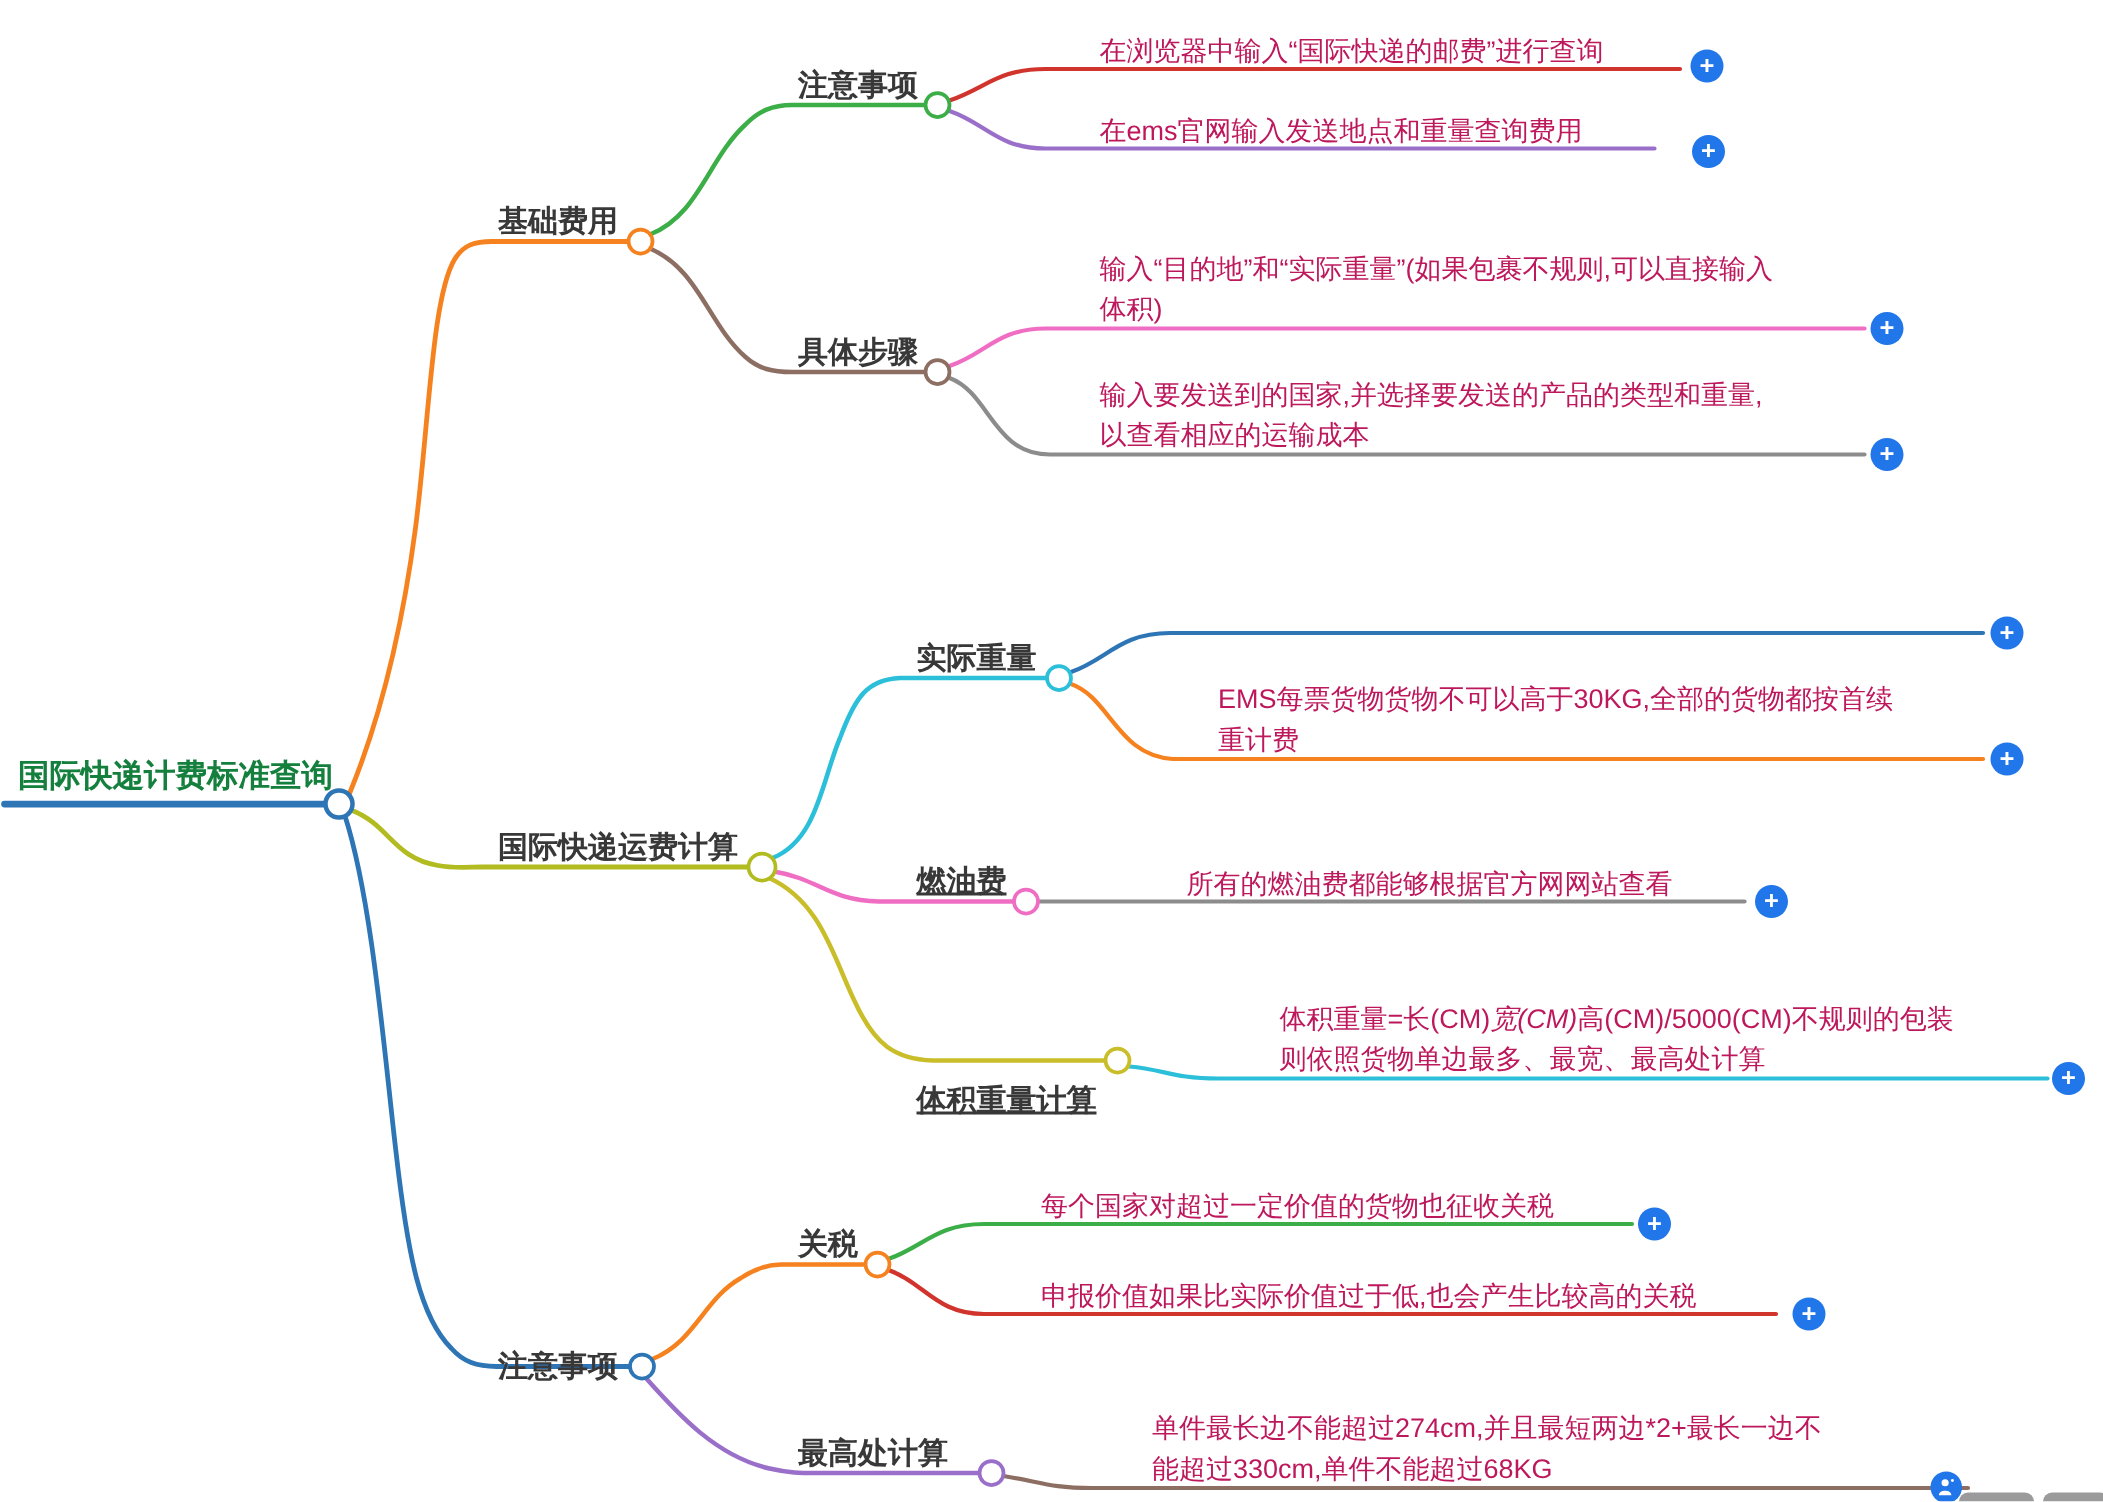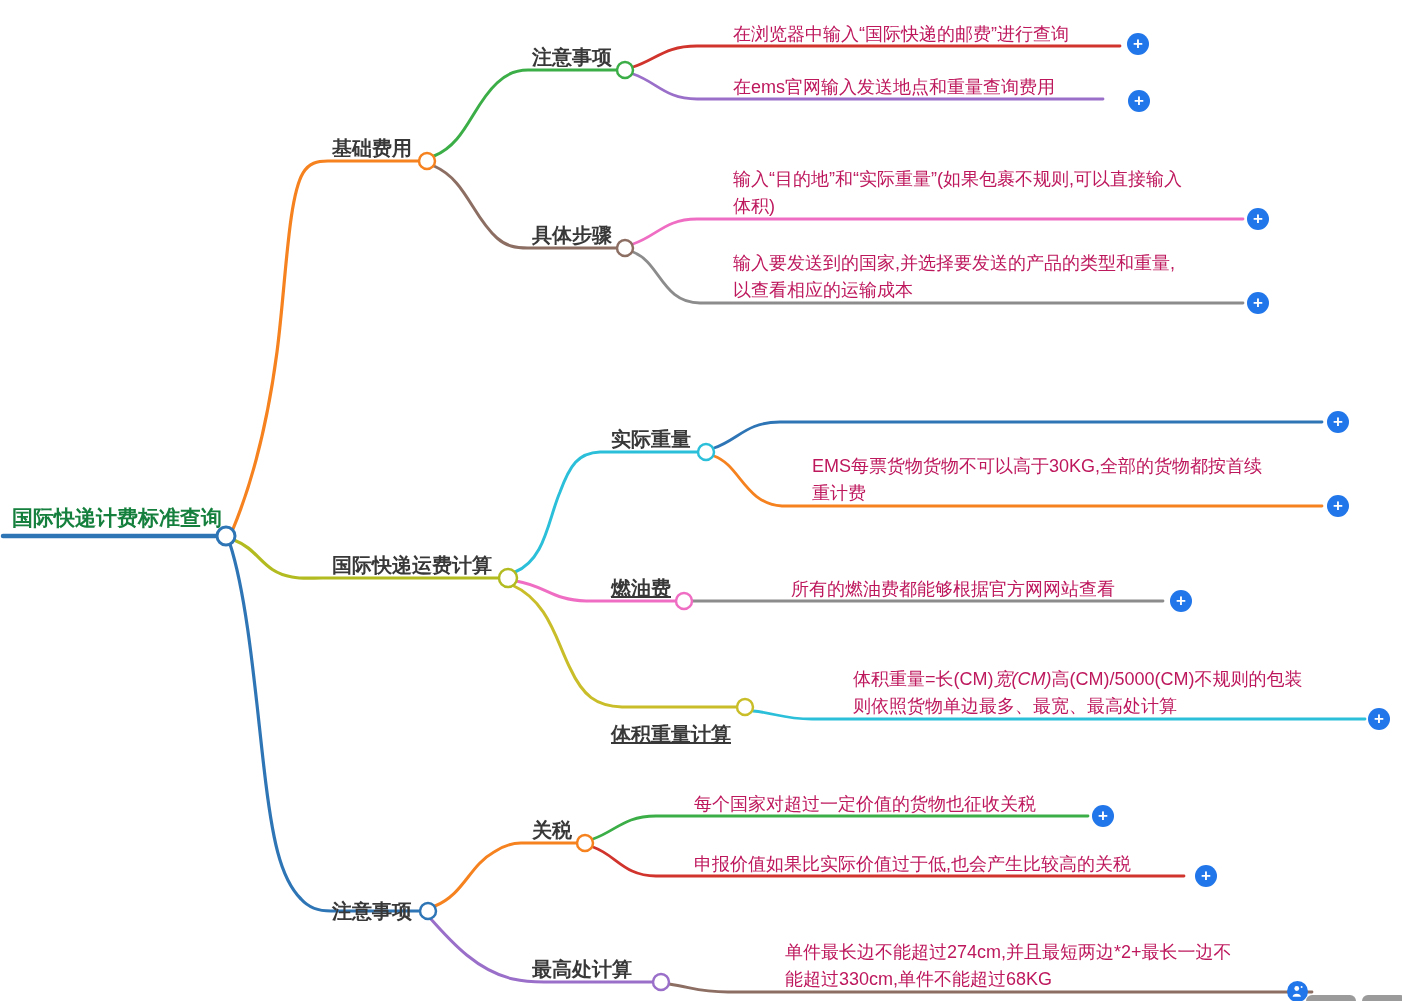--- a/index.html
+++ b/index.html
@@ -97,21 +97,21 @@
 以查看相应的运输成本</div>
   <div class="leaf" style="left:812px;top:453px;">EMS每票货物货物不可以高于30KG,全部的货物都按首续
 重计费</div>
   <div class="leaf" style="left:791px;top:576px;">所有的燃油费都能够根据官方网网站查看</div>
   <div class="leaf" style="left:853px;top:666px;width:506px;white-space:normal;">
     <span>体积重量=长(CM)</span><span class="it">宽(CM)</span><span>高(CM)/5000(CM)不规则的包装</span>
     <div>则依照货物单边最多、最宽、最高处计算</div>
   </div>
   <div class="leaf" style="left:694px;top:851px;">申报价值如果比实际价值过于低,也会产生比较高的关税</div>
   <div class="leaf" style="left:694px;top:791px;">每个国家对超过一定价值的货物也征收关税</div>
-  <div class="leaf" style="left:785px;top:939px;">单件最长边不能超过274cm,并且最短两边*2+最长一边不
+  <div class="leaf" style="left:768px;top:939px;">单件最长边不能超过274cm,并且最短两边*2+最长一边不
 能超过330cm,单件不能超过68KG</div>
 
   <div class="plus" style="left: 1127px; top: 33px; background-color: rgb(33, 118, 233);">+</div>
   <div class="plus" style="left: 1128px; top: 90px; background-color: rgb(33, 118, 233);">+</div>
   <div class="plus" style="left: 1247px; top: 208px; background-color: rgb(33, 118, 233);">+</div>
   <div class="plus" style="left: 1247px; top: 292px; background-color: rgb(33, 118, 233);">+</div>
   <div class="plus" style="left: 1327px; top: 411px; background-color: rgb(33, 118, 233);">+</div>
   <div class="plus" style="left: 1327px; top: 495px; background-color: rgb(33, 118, 233);">+</div>
   <div class="plus" style="left: 1170px; top: 590px; background-color: rgb(33, 118, 233);">+</div>
   <div class="plus" style="left: 1368px; top: 708px; background-color: rgb(33, 118, 233);">+</div>

